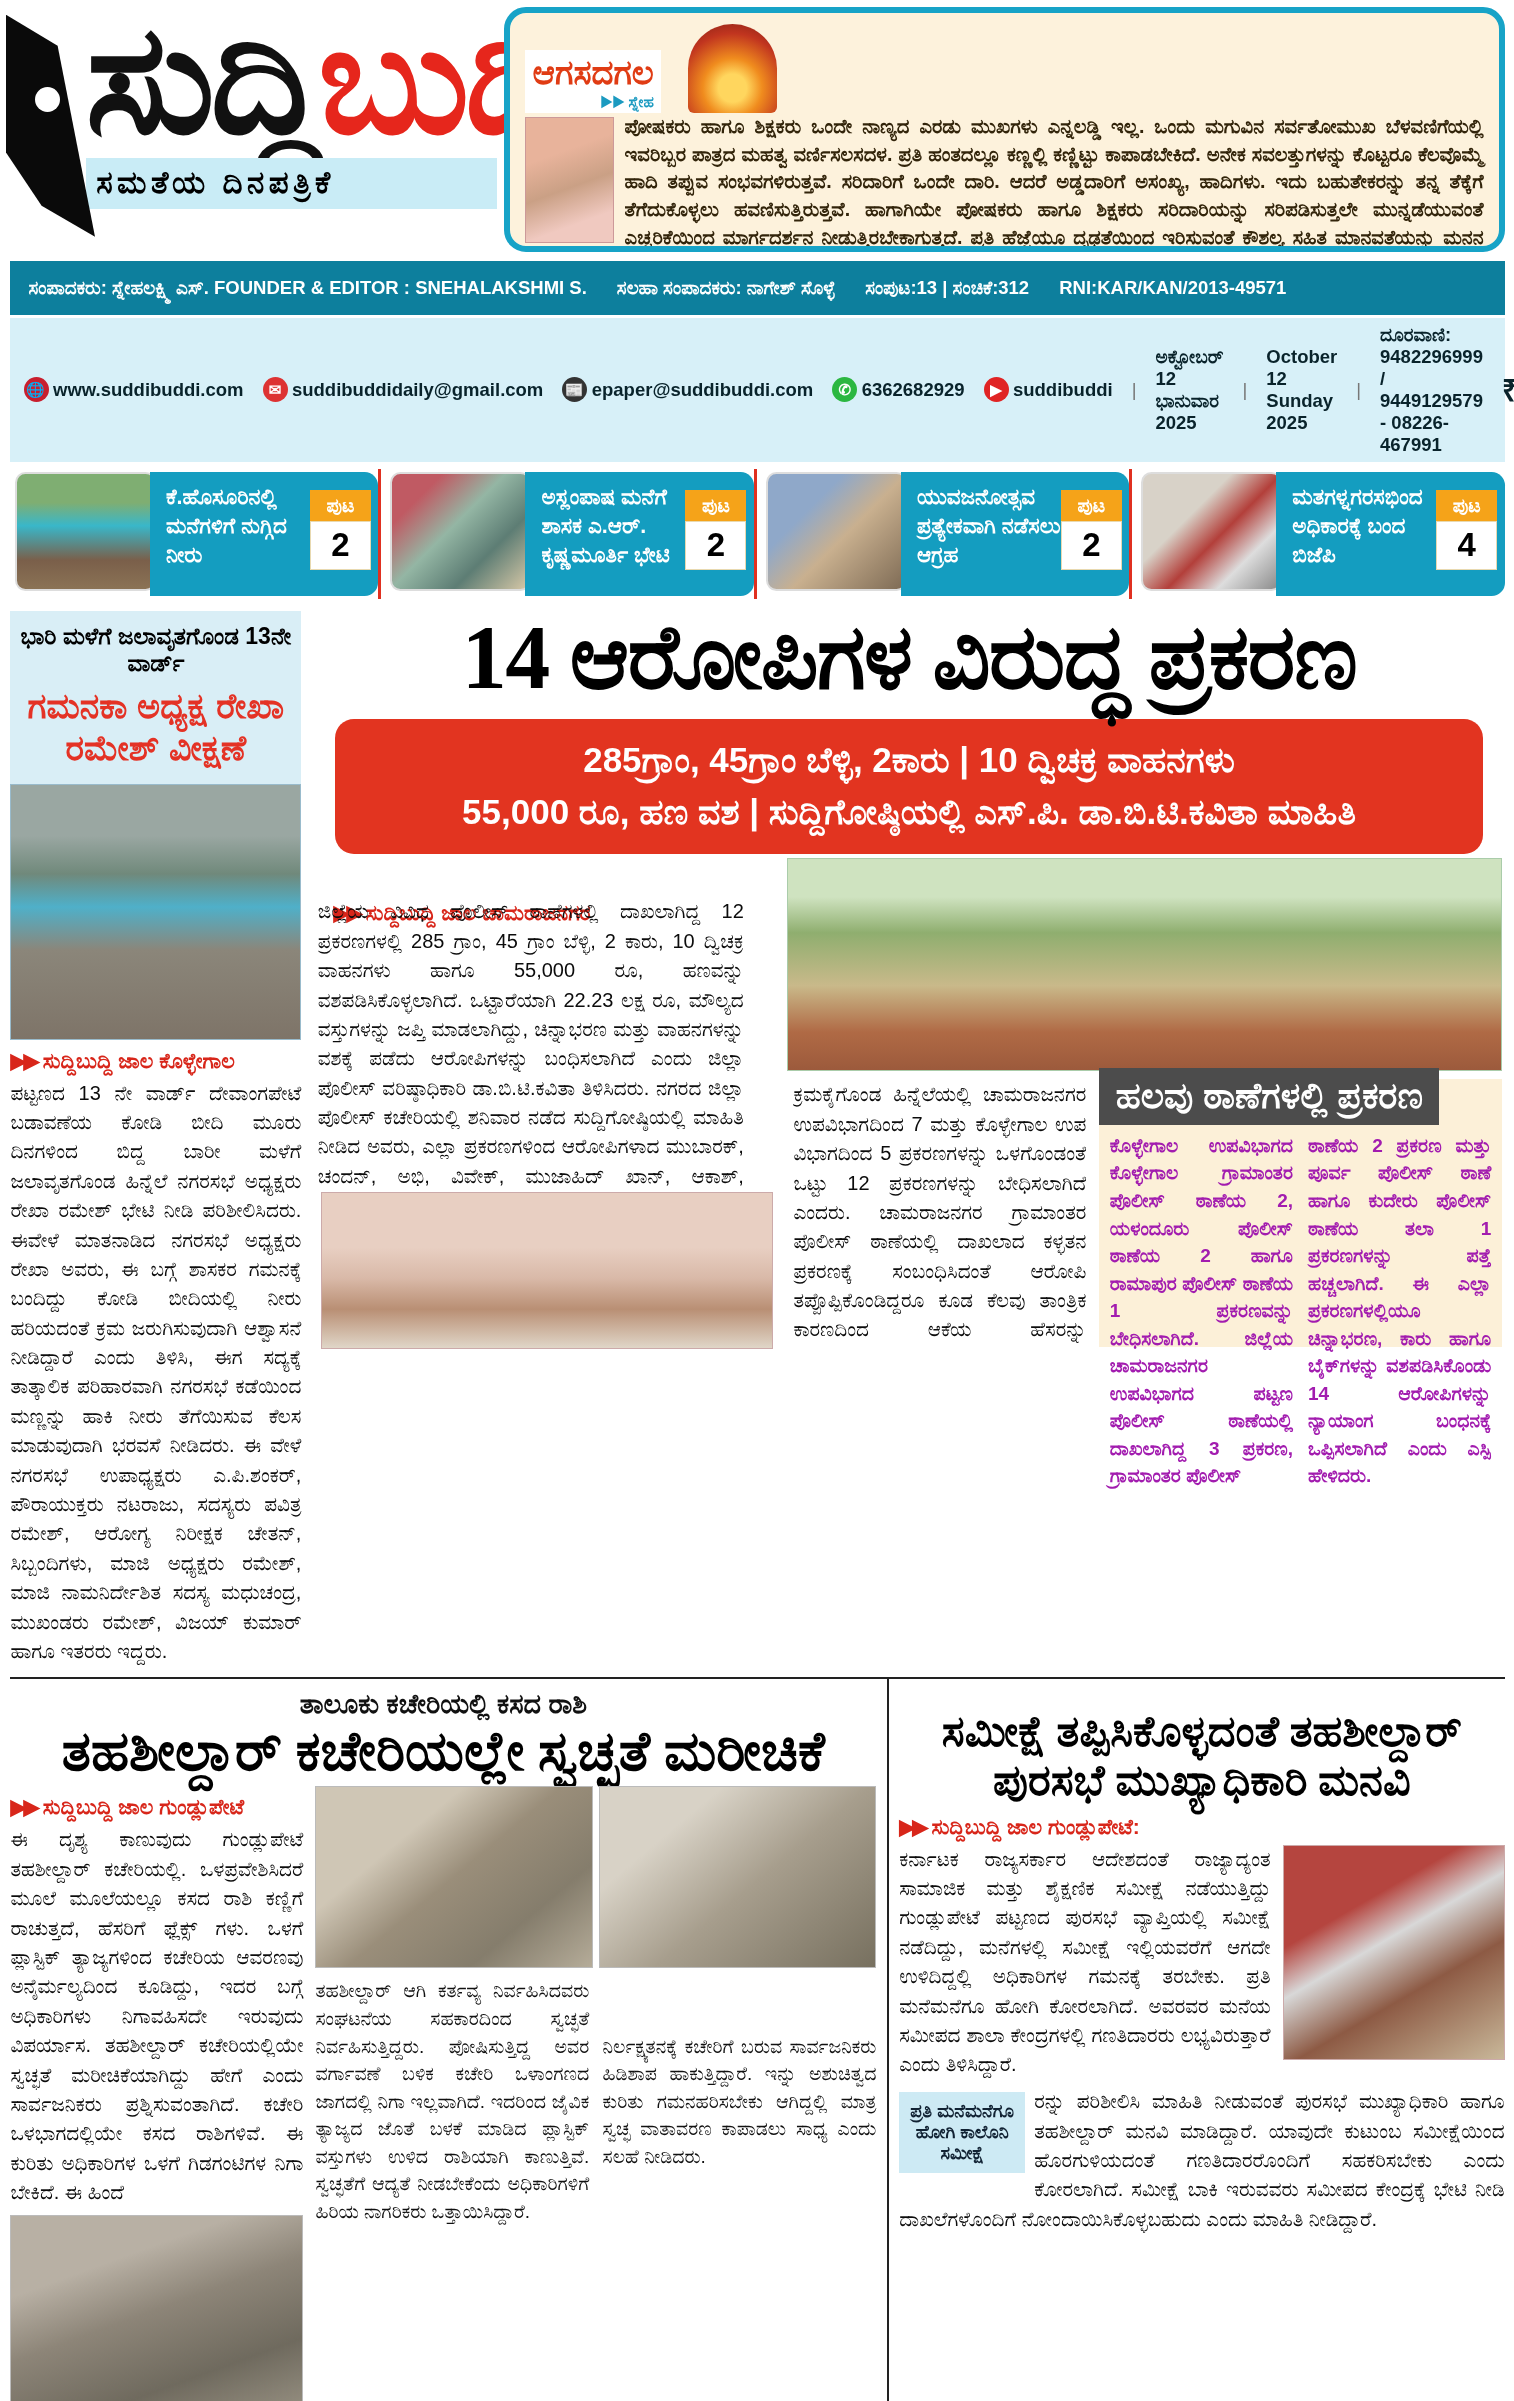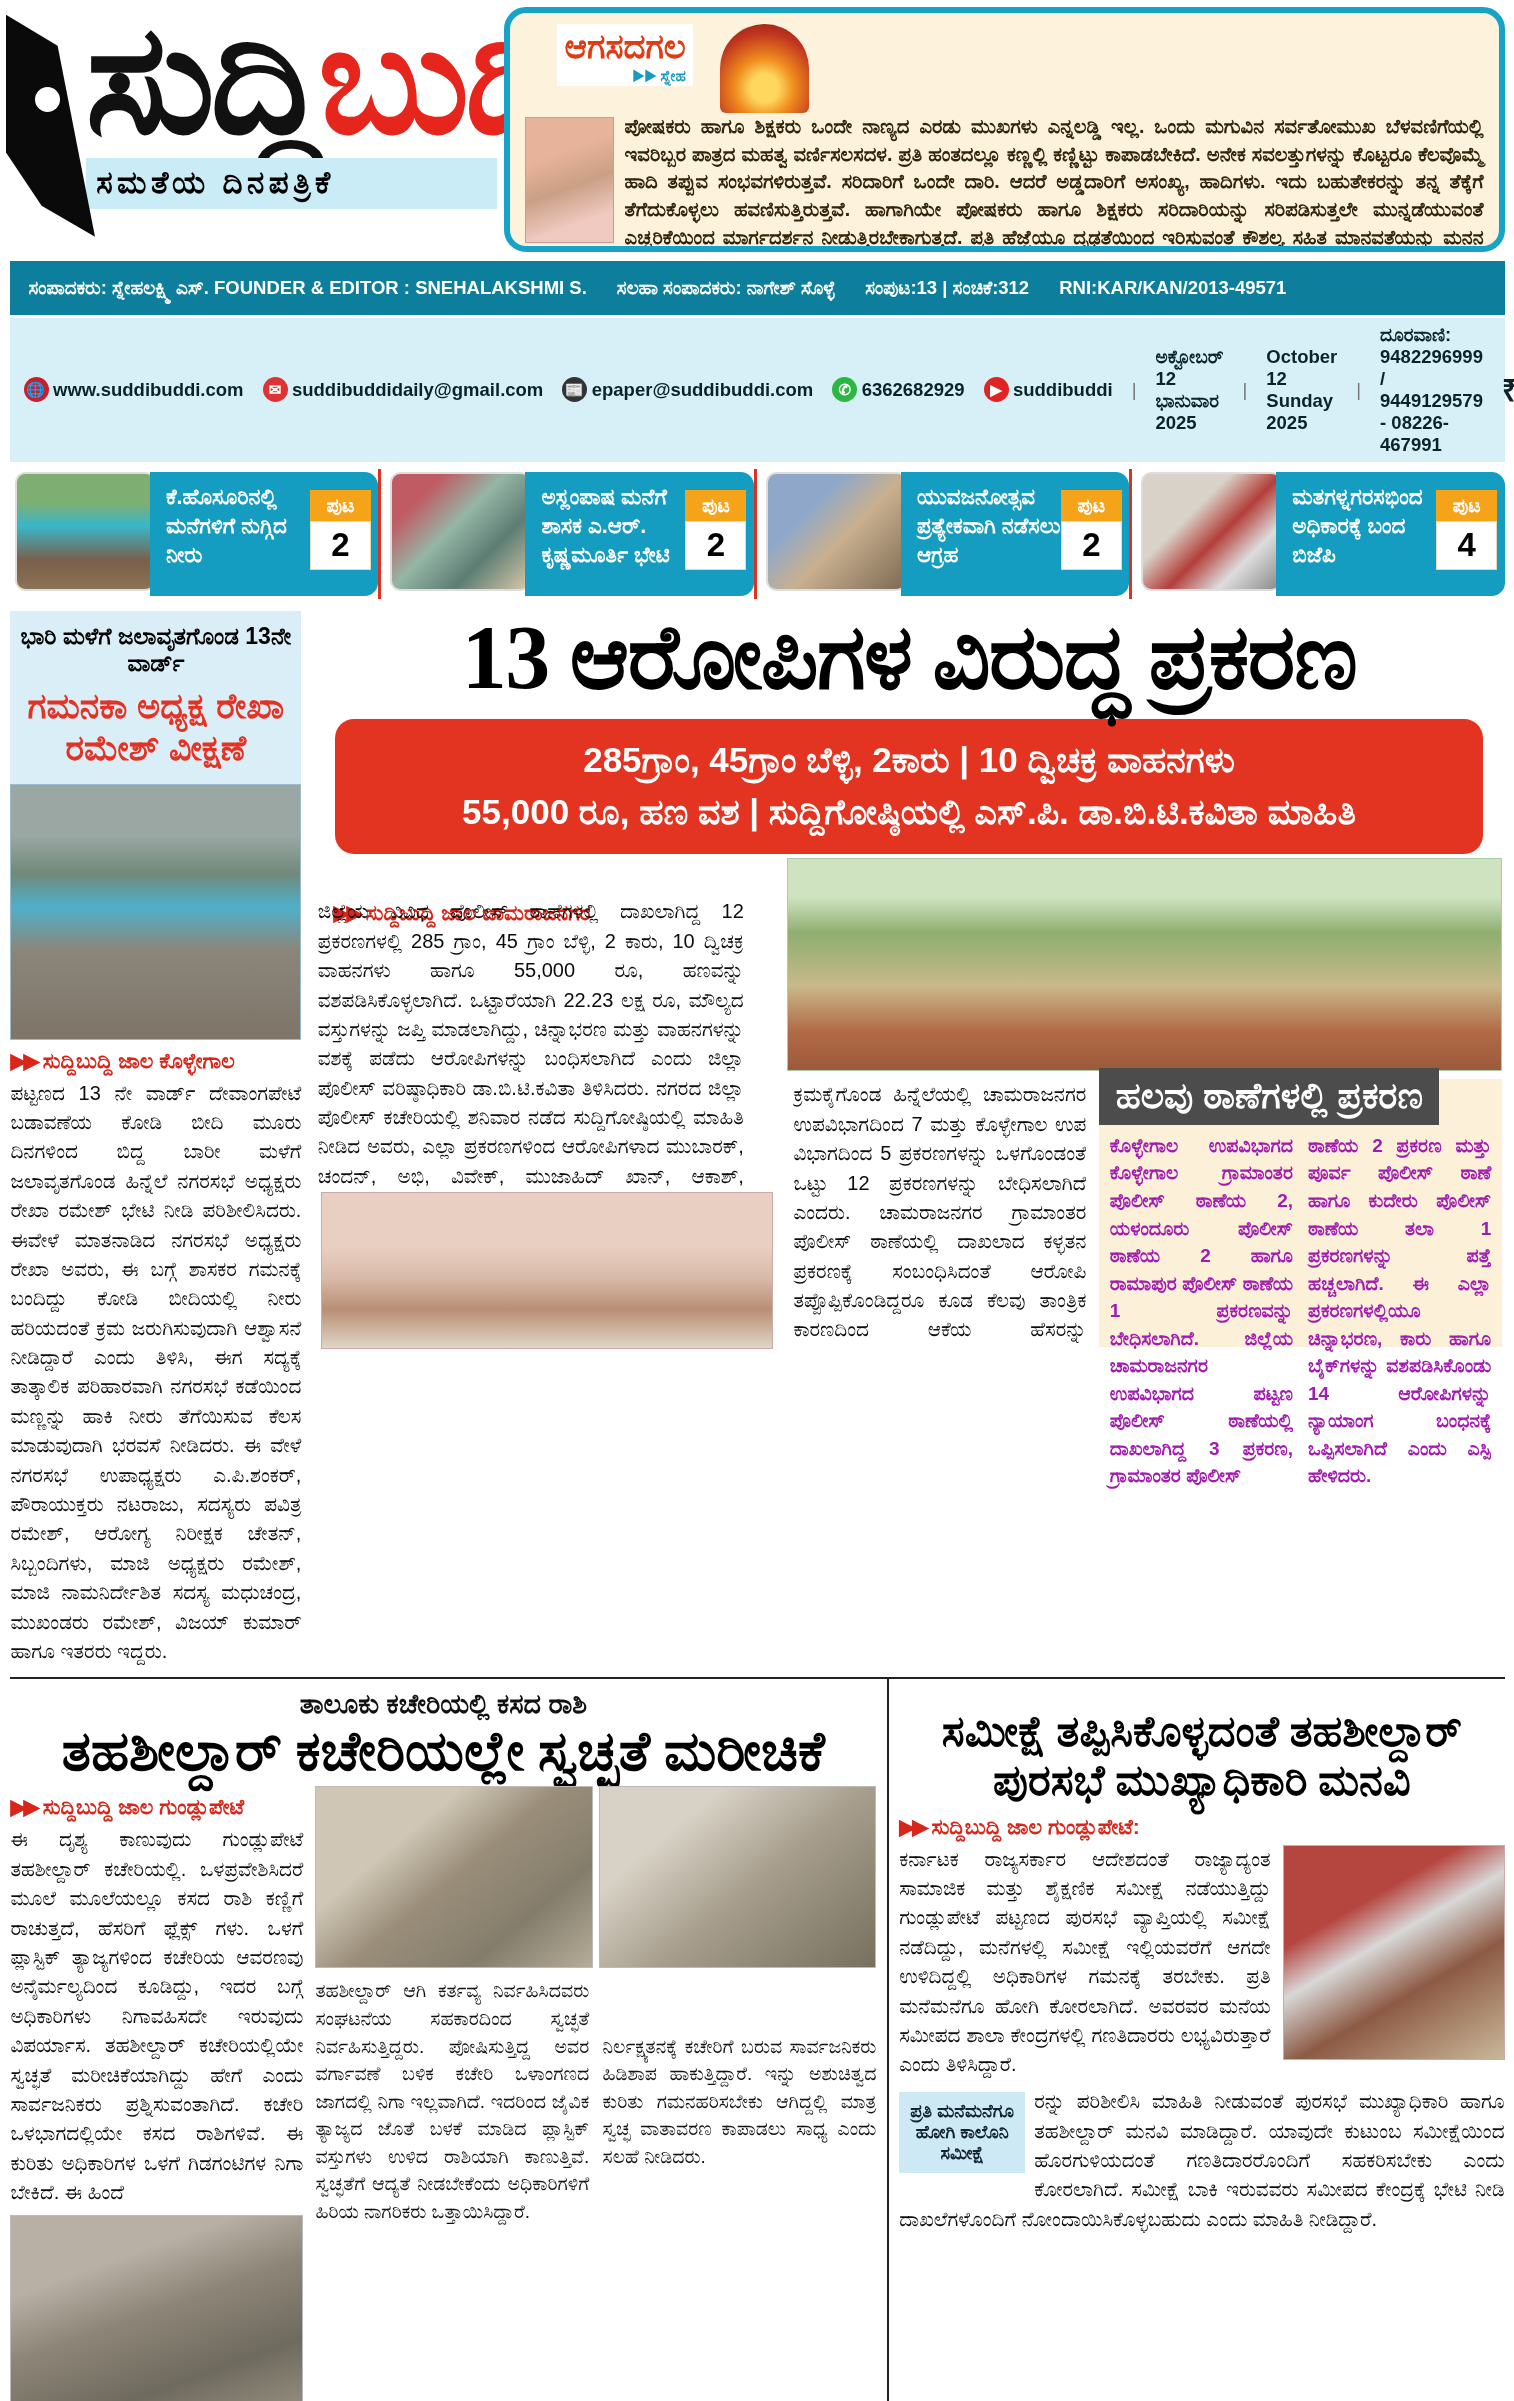--- a/index.html
+++ b/index.html
@@ -12,21 +12,21 @@
   .nib { position:absolute; left:-4.4px; top:7.4px; width: 89px; height: 222px;
          background:#0a0a0a; clip-path: polygon(0 0, 58% 14%, 100% 100%, 40% 86%, 0 62%); }
   .nib-hole { position:absolute; left:25px; top:80px; width:25px; height:25px; border-radius:50%; background:#fff; }
   .title-block { flex: 0 0 auto; width: 411px; display:flex; flex-direction:column; }
   .paper-title { font-size: 152px; font-weight: 900; line-height: 0.95; letter-spacing:-4.4px; white-space: nowrap; }
   .paper-title .t-red { color: #e6261c; }
   .tagline-bar { margin-top: 6px; background: #c9ecf6; padding: 7.4px 10.4px; font-size: 31px; font-weight: 800;
                  letter-spacing: 4.4px; color:#000; width: 411px; }
   .column-box { flex: 1 1 auto; border: 6.7px solid #17a3c7; border-radius: 22px; background: #fdf2dc;
                 padding: 10.4px 15px 7.4px 15px; height: 245px; overflow: hidden; position: relative; }
-  .colbox-head { display:flex; align-items:flex-start; gap: 27px; margin-left: 32px; }
+  .colbox-head { display:flex; align-items:flex-end; gap: 27px; }
   .colbox-title-wrap { background:#fff; padding: 3px 7.4px 1.5px 7.4px; flex: 0 0 auto; }
   .colbox-title { color: #e03c14; font-size: 34px; font-weight: 900; }
   .colbox-sub { color: #1b9ac0; font-size: 15px; font-weight: 700; text-align: right; }
   .sunset { width: 89px; height: 89px; border-radius: 50% 50% 6px 6px; flex: 0 0 auto;
             background: radial-gradient(circle at 50% 72%, #ffd65e 0 18%, #f08c1e 38%, #c1351f 70%, #7e1d14 100%); }
   .col-photo { width: 89px; height: 126px; float: left; margin: 4.4px 10.4px 3px 0; border: 0.7px solid #c99;
                background: linear-gradient(160deg,#e8b39b 0 30%, #caa085 55%, #f0c9c0 80%); }
   .colbox-body { font-size: 19.6px; line-height: 1.42; font-weight: 700; color: #32240a; text-align: justify; }
 
   
@@ -226,21 +226,21 @@
       <div class="flood-head-box">
         <div class="flood-kicker">ಭಾರಿ ಮಳೆಗೆ ಜಲಾವೃತಗೊಂಡ 13ನೇ ವಾರ್ಡ್</div>
         <h2 class="flood-headline">ಗಮನಕಾ ಅಧ್ಯಕ್ಷ ರೇಖಾ ರಮೇಶ್ ವೀಕ್ಷಣೆ</h2>
       </div>
       <div class="flood-photo"></div>
       <div class="byline"><span class="arr">▶▶</span><span>ಸುದ್ದಿಬುದ್ದಿ ಜಾಲ ಕೊಳ್ಳೇಗಾಲ</span></div>
       <p class="bodytext">ಪಟ್ಟಣದ 13 ನೇ ವಾರ್ಡ್ ದೇವಾಂಗಪೇಟೆ ಬಡಾವಣೆಯ ಕೋಡಿ ಬೀದಿ ಮೂರು ದಿನಗಳಿಂದ ಬಿದ್ದ ಬಾರೀ ಮಳೆಗೆ ಜಲಾವೃತಗೊಂಡ ಹಿನ್ನೆಲೆ ನಗರಸಭೆ ಅಧ್ಯಕ್ಷರು ರೇಖಾ ರಮೇಶ್ ಭೇಟಿ ನೀಡಿ ಪರಿಶೀಲಿಸಿದರು. ಈವೇಳೆ ಮಾತನಾಡಿದ ನಗರಸಭೆ ಅಧ್ಯಕ್ಷರು ರೇಖಾ ಅವರು, ಈ ಬಗ್ಗೆ ಶಾಸಕರ ಗಮನಕ್ಕೆ ಬಂದಿದ್ದು ಕೋಡಿ ಬೀದಿಯಲ್ಲಿ ನೀರು ಹರಿಯದಂತೆ ಕ್ರಮ ಜರುಗಿಸುವುದಾಗಿ ಆಶ್ವಾಸನೆ ನೀಡಿದ್ದಾರೆ ಎಂದು ತಿಳಿಸಿ, ಈಗ ಸದ್ಯಕ್ಕೆ ತಾತ್ಕಾಲಿಕ ಪರಿಹಾರವಾಗಿ ನಗರಸಭೆ ಕಡೆಯಿಂದ ಮಣ್ಣನ್ನು ಹಾಕಿ ನೀರು ತೆಗೆಯಿಸುವ ಕೆಲಸ ಮಾಡುವುದಾಗಿ ಭರವಸೆ ನೀಡಿದರು. ಈ ವೇಳೆ ನಗರಸಭೆ ಉಪಾಧ್ಯಕ್ಷರು ಎ.ಪಿ.ಶಂಕರ್, ಪೌರಾಯುಕ್ತರು ನಟರಾಜು, ಸದಸ್ಯರು ಪವಿತ್ರ ರಮೇಶ್, ಆರೋಗ್ಯ ನಿರೀಕ್ಷಕ ಚೇತನ್, ಸಿಬ್ಬಂದಿಗಳು, ಮಾಜಿ ಅಧ್ಯಕ್ಷರು ರಮೇಶ್, ಮಾಜಿ ನಾಮನಿರ್ದೇಶಿತ ಸದಸ್ಯ ಮಧುಚಂದ್ರ, ಮುಖಂಡರು ರಮೇಶ್, ವಿಜಯ್ ಕುಮಾರ್ ಹಾಗೂ ಇತರರು ಇದ್ದರು.</p>
     </article>
 
     <article class="main-col">
-      <h1 class="lead-headline">13 ಆರೋಪಿಗಳ ವಿರುದ್ಧ ಪ್ರಕರಣ</h1>
+      <h1 class="lead-headline">14 ಆರೋಪಿಗಳ ವಿರುದ್ಧ ಪ್ರಕರಣ</h1>
       <div class="lead-redbox">
         <div class="l1">285ಗ್ರಾಂ, 45ಗ್ರಾಂ ಬೆಳ್ಳಿ, 2ಕಾರು | 10 ದ್ವಿಚಕ್ರ ವಾಹನಗಳು</div>
         <div class="l1">55,000 ರೂ, ಹಣ ವಶ | ಸುದ್ದಿಗೋಷ್ಠಿಯಲ್ಲಿ ಎಸ್.ಪಿ. ಡಾ.ಬಿ.ಟಿ.ಕವಿತಾ ಮಾಹಿತಿ</div>
       </div>
       <div class="lead-content">
         <div class="byline lc-byline"><span class="arr">▶▶</span><span>ಸುದ್ದಿಬುದ್ದಿ ಜಾಲ ಚಾಮರಾಜನಗರ</span></div>
         <p class="bodytext lc-col1">ಜಿಲ್ಲೆಯ ವಿವಿಧ ಪೊಲೀಸ್ ಠಾಣೆಗಳಲ್ಲಿ ದಾಖಲಾಗಿದ್ದ 12 ಪ್ರಕರಣಗಳಲ್ಲಿ 285 ಗ್ರಾಂ, 45 ಗ್ರಾಂ ಬೆಳ್ಳಿ, 2 ಕಾರು, 10 ದ್ವಿಚಕ್ರ ವಾಹನಗಳು ಹಾಗೂ 55,000 ರೂ, ಹಣವನ್ನು ವಶಪಡಿಸಿಕೊಳ್ಳಲಾಗಿದೆ. ಒಟ್ಟಾರೆಯಾಗಿ 22.23 ಲಕ್ಷ ರೂ, ಮೌಲ್ಯದ ವಸ್ತುಗಳನ್ನು ಜಪ್ತಿ ಮಾಡಲಾಗಿದ್ದು, ಚಿನ್ನಾಭರಣ ಮತ್ತು ವಾಹನಗಳನ್ನು ವಶಕ್ಕೆ ಪಡೆದು ಆರೋಪಿಗಳನ್ನು ಬಂಧಿಸಲಾಗಿದೆ ಎಂದು ಜಿಲ್ಲಾ ಪೊಲೀಸ್ ವರಿಷ್ಠಾಧಿಕಾರಿ ಡಾ.ಬಿ.ಟಿ.ಕವಿತಾ ತಿಳಿಸಿದರು. ನಗರದ ಜಿಲ್ಲಾ ಪೊಲೀಸ್ ಕಚೇರಿಯಲ್ಲಿ ಶನಿವಾರ ನಡೆದ ಸುದ್ದಿಗೋಷ್ಠಿಯಲ್ಲಿ ಮಾಹಿತಿ ನೀಡಿದ ಅವರು, ಎಲ್ಲಾ ಪ್ರಕರಣಗಳಿಂದ ಆರೋಪಿಗಳಾದ ಮುಬಾರಕ್, ಚಂದನ್, ಅಭಿ, ವಿವೇಕ್, ಮುಜಾಹಿದ್ ಖಾನ್, ಆಕಾಶ್, ಸಂತೋಷ್, ಪ್ರವೀಣ್ ಕುಮಾರ್, ನಟೇಶ್, ಚಂದಪ್ಪ, ಬಂಗಾರಸ್ವಾಮಿ, ಸಿದ್ದರಾಜು ಹಾಗೂ ಅಪ್ರಾಪ್ತ ಬಾಲಕನನ್ನು ವಶಕ್ಕೆ ಪಡೆದುಕೊಳ್ಳಲಾಗಿದೆ ಎಂದು ಮಾಹಿತಿ ನೀಡಿದರು. ಜಿಲ್ಲೆಯಲ್ಲಿ ಇತ್ತೀಚೆಗೆ ಹಲವಾರು ಕಳವು ಪ್ರಕರಣಗಳು ದಾಖಲಾಗುತ್ತಿತ್ತು. ಈ ನಿಟ್ಟಿನಲ್ಲಿ ಕಟ್ಟುನಿಟ್ಟಿನ</p>
         <div class="press-photo"></div>
         <div class="group-photo"></div>
         <p class="bodytext lc-col2">ಕ್ರಮಕೈಗೊಂಡ ಹಿನ್ನೆಲೆಯಲ್ಲಿ ಚಾಮರಾಜನಗರ ಉಪವಿಭಾಗದಿಂದ 7 ಮತ್ತು ಕೊಳ್ಳೇಗಾಲ ಉಪ ವಿಭಾಗದಿಂದ 5 ಪ್ರಕರಣಗಳನ್ನು ಒಳಗೊಂಡಂತೆ ಒಟ್ಟು 12 ಪ್ರಕರಣಗಳನ್ನು ಬೇಧಿಸಲಾಗಿದೆ ಎಂದರು. ಚಾಮರಾಜನಗರ ಗ್ರಾಮಾಂತರ ಪೊಲೀಸ್ ಠಾಣೆಯಲ್ಲಿ ದಾಖಲಾದ ಕಳ್ಳತನ ಪ್ರಕರಣಕ್ಕೆ ಸಂಬಂಧಿಸಿದಂತೆ ಆರೋಪಿ ತಪ್ಪೊಪ್ಪಿಕೊಂಡಿದ್ದರೂ ಕೂಡ ಕೆಲವು ತಾಂತ್ರಿಕ ಕಾರಣದಿಂದ ಆಕೆಯ ಹೆಸರನ್ನು ಬಹಿರಂಗಪಡಿಸಿಲ್ಲ ಎಂದು ಎಸ್ಪಿ ಕವಿತಾ ಮಾಹಿತಿ ನೀಡಿದರು. ಪತ್ರಿಕಾಗೋಷ್ಠಿಯಲ್ಲಿ ಡಿವೈಎಸ್ಪಿಗಳಾದ ಸ್ನೇಹಾರಾಜ್, ಧರ್ಮೇಂದ್ರ ಹಾಗೂ ಪೊಲೀಸರು ಹಾಜರಿದ್ದರು.</p>

